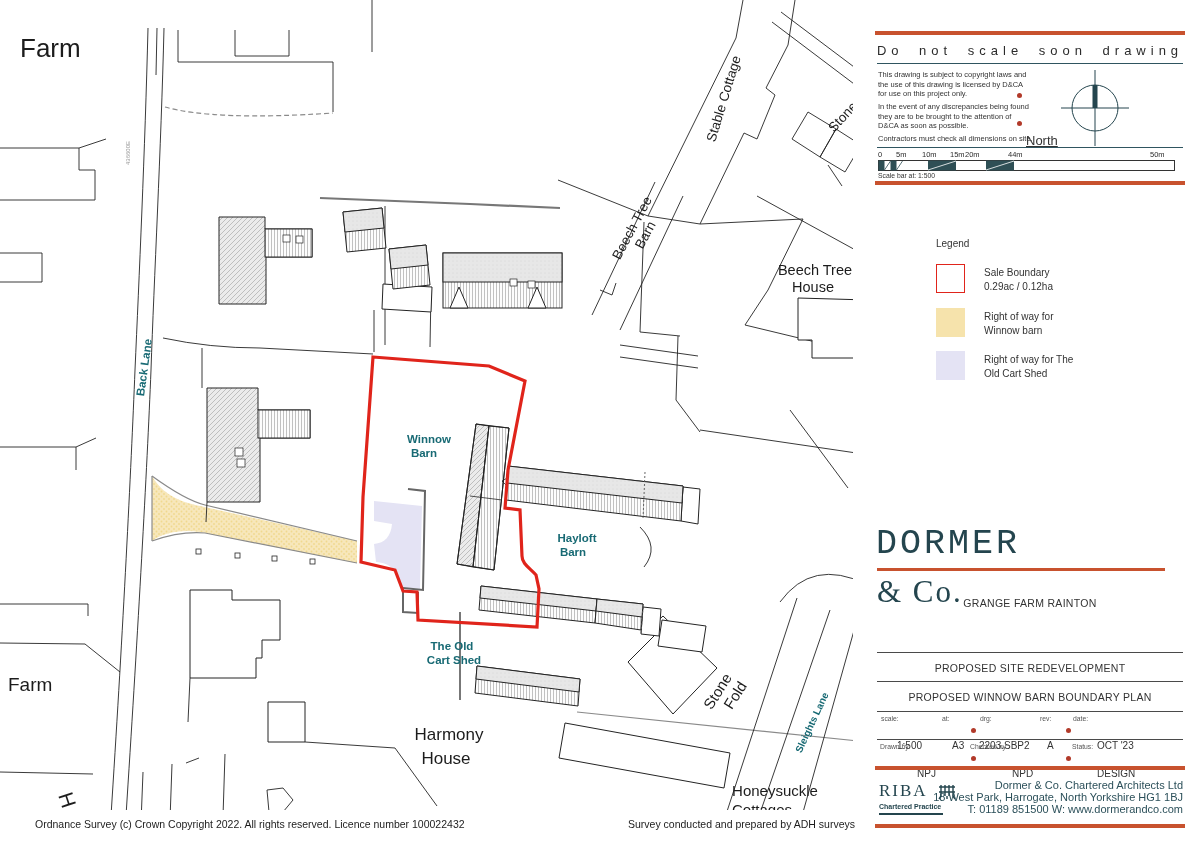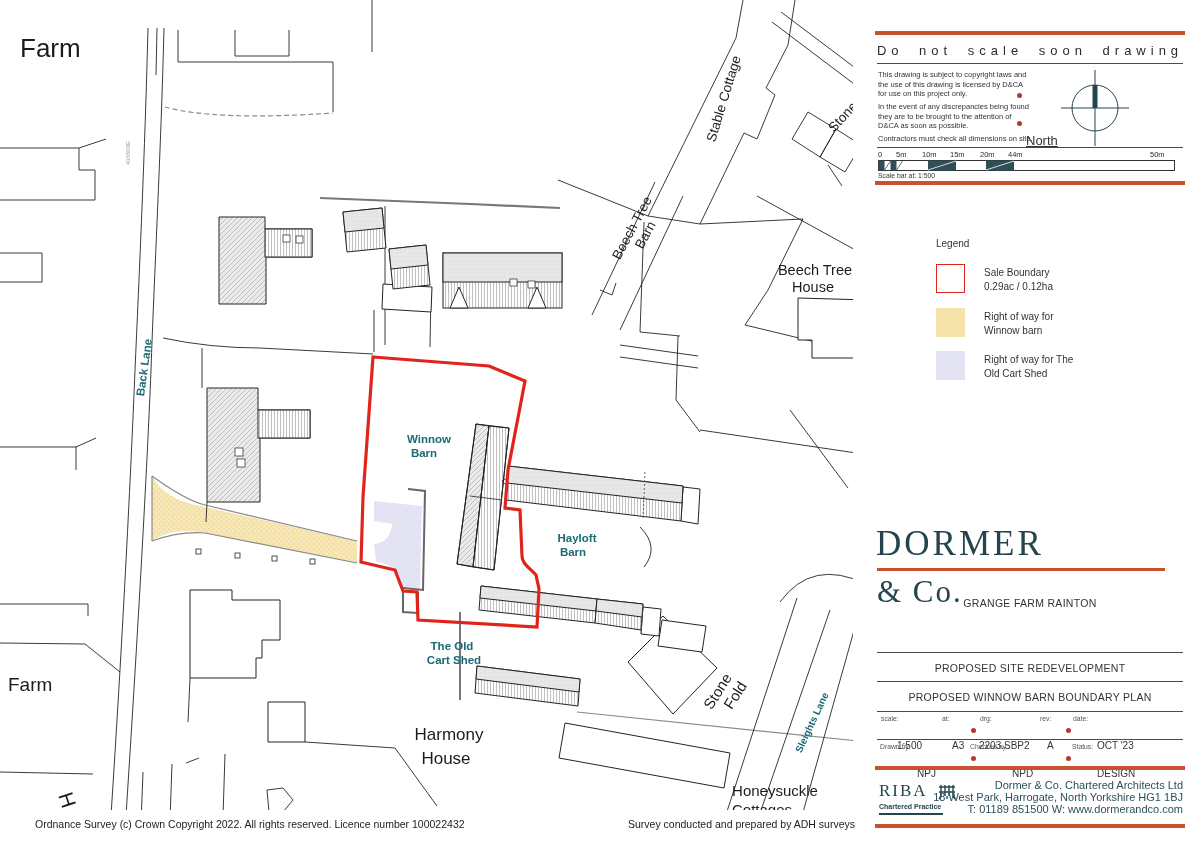--- a/index.html
+++ b/index.html
@@ -12,21 +12,21 @@
   .notes-title{position:absolute;left:875px;top:43px;width:310px;text-align:center;
       font-size:13px;letter-spacing:5px;word-spacing:7px;color:#2b2b2b;}
   .para{position:absolute;width:152px;font-size:7.5px;line-height:9.5px;color:#333;}
   .dot{position:absolute;width:5px;height:5px;border-radius:50%;background:#b23a2a;}
   .north{position:absolute;font-size:13px;color:#333;text-decoration:underline;}
   .sb-label{position:absolute;top:0;font-size:7.5px;color:#2b2b2b;}
   .sb-caption{position:absolute;left:878px;top:172px;font-size:6.8px;color:#333;}
   .legend-title{position:absolute;left:936px;top:238px;font-size:10px;color:#333;}
   .swatch{position:absolute;width:29px;height:29px;box-sizing:border-box;}
   .leg-text{position:absolute;font-size:10px;line-height:13.5px;color:#333;}
-  .logo-main{position:absolute;left:876px;top:524px;font-family:Liberation Serif, serif;
+  .logo-main{position:absolute;left:876px;top:524px;font-family:Liberation Mono, monospace;
       font-size:35px;letter-spacing:3px;color:#24454e;}
   .logo-rule{position:absolute;left:877px;top:568px;width:288px;height:2.5px;background:#c8522e;}
   .logo-sub{position:absolute;left:877px;top:574px;font-family:"Liberation Serif","DejaVu Serif",serif;
       font-size:31px;letter-spacing:2px;color:#24454e;}
   .tb-row{position:absolute;left:875px;width:310px;text-align:center;font-size:10.5px;
       letter-spacing:.3px;color:#333;}
   .sep{position:absolute;left:877px;width:306px;height:1px;background:#4a4a4a;}
   .meta-lbl{position:absolute;font-size:6.8px;color:#555;}
   .meta-val{position:absolute;font-size:10px;color:#333;margin-top:16px;}
   .firm-addr{position:absolute;right:17px;text-align:right;font-size:11px;color:#2c505a;}
@@ -261,21 +261,21 @@
   </g>
   <rect x="37.5" y="21" width="5" height="23" fill="#24454e"></rect>
 </svg>
 <div class="tealline" style="top:147px"></div>
 
 <div class="abs" style="left:878px;top:150px;width:300px;height:32px">
   <span class="sb-label" style="left:0">0</span>
   <span class="sb-label" style="left:18px">5m</span>
   <span class="sb-label" style="left:44px">10m</span>
   <span class="sb-label" style="left:72px">15m</span>
-  <span class="sb-label" style="left:102px">20m</span>
+  <span class="sb-label" style="left:87px">20m</span>
   <span class="sb-label" style="left:130px">44m</span>
   <span class="sb-label" style="left:272px">50m</span>
   <svg style="position:absolute;left:0;top:10px" width="298" height="12" viewBox="0 0 298 12">
     <rect x="0.5" y="0.5" width="296" height="10" fill="#fff" stroke="#333" stroke-width="1"></rect>
     <rect x="0.5" y="0.5" width="6" height="10" fill="#2e4f55"></rect>
     <rect x="12.5" y="0.5" width="6" height="10" fill="#2e4f55"></rect>
     <path d="M6.5,10 L12.5,1 M18.5,10 L24.5,1" stroke="#2e4f55" stroke-width="0.8"></path>
     <rect x="50" y="0.5" width="28" height="10" fill="#2e4f55"></rect>
     <path d="M50,10 L78,1" stroke="#fff" stroke-width="0.8"></path>
     <rect x="108" y="0.5" width="28" height="10" fill="#2e4f55"></rect>

